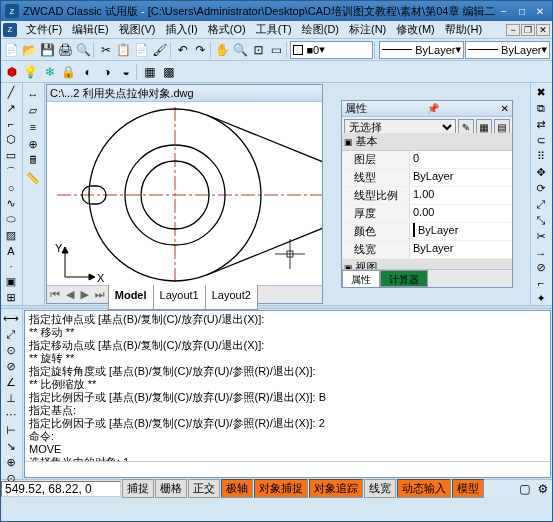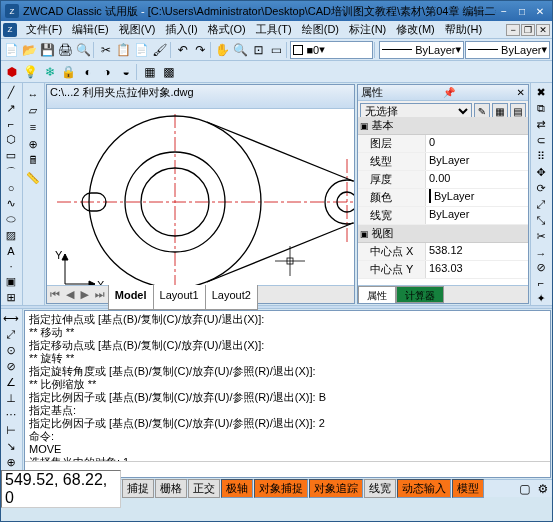--- a/index.html
+++ b/index.html
@@ -17,28 +17,28 @@
 .tbtn{width:18px;height:18px;display:flex;align-items:center;justify-content:center;cursor:pointer;border:1px solid transparent;font-size:12px}
 .tsep{width:4px;height:16px;border-left:1px solid #a8c4de}
 .tsel{height:18px;border:1px solid #7a9abd;background:#fff;padding:0 2px;font-size:11px;display:flex;align-items:center}
 .tsel.w80{width:90px}
 .colorbox{width:10px;height:10px;border:1px solid #000;margin-right:3px}
 .lineprev{width:30px;height:1px;background:#000}
 .workrow{display:flex;height:222px}
 .lefttools{width:22px;background:#d9e8f5;display:flex;flex-direction:column;padding:2px 1px;gap:1px;border-right:1px solid #a8c4de}
 .lefttools .tbtn{width:18px;height:16px;font-size:11px}
 .drawwrap{flex:1;display:flex;flex-direction:column;border:1px solid #7a9abd;background:#fff;margin:1px}
-.drawhead{height:24px;background:linear-gradient(#e8f0f8,#c8dcf0);display:flex;align-items:flex-start;padding:0 3px;border-bottom:1px solid #a8c4de;font-size:10px}
+.drawhead{height:17px;background:linear-gradient(#e8f0f8,#c8dcf0);display:flex;align-items:center;padding:0 3px;border-bottom:1px solid #a8c4de;font-size:10px}
 .canvas{flex:1;background:#fff;position:relative;overflow:hidden}
 .canvas svg{position:absolute;top:0;left:0}
 .tabs{height:18px;background:#e8e8e8;display:flex;align-items:center;border-top:1px solid #a8c4de;font-size:10px}
 .tabs .tabnav{padding:0 3px;cursor:pointer;color:#666}
 .tabs .tab{padding:8px 6px;border:1px solid #999;background:#fff;cursor:pointer;margin-right:-1px}
 .tabs .tab.active{background:#fff;font-weight:bold}
-.propwrap{width:172px;display:flex;flex-direction:column;border:1px solid #7a9abd;margin:1px;background:#f0f0f0}
+.propwrap{width:172px;display:flex;flex-direction:column;border:1px solid #7a9abd;margin:17px;background:#f0f0f0}
 .prophead{height:16px;background:linear-gradient(#e8f0f8,#c8dcf0);display:flex;align-items:center;padding:0 3px;border-bottom:1px solid #a8c4de;font-size:11px}
 .prophead .pin{margin-left:auto;cursor:pointer;font-size:10px}
 .propsel{height:16px;display:flex;padding:2px;gap:2px}
 .propsel select{flex:1;height:16px;font-size:11px;border:1px solid #7a9abd}
 .propsel .pb{width:16px;height:16px;border:1px solid #7a9abd;background:#e8e8e8;display:flex;align-items:center;justify-content:center;cursor:pointer;font-size:10px}
 .propgrid{flex:1;overflow:auto;background:#fff;font-size:10px}
 .propgrid .cat{background:#e0e0e0;padding:1px 2px;font-weight:normal;border-bottom:1px solid #ccc;display:flex;align-items:center}
 .propgrid .cat::before{content:"▣";margin-right:3px;font-size:9px}
 .propgrid .row{display:flex;border-bottom:1px solid #eee}
 .propgrid .k{width:68px;padding:1px 3px 1px 12px;background:#f4f4f4;border-right:1px solid #ddd}
@@ -49,21 +49,21 @@
 .righttools{width:22px;background:#d9e8f5;display:flex;flex-direction:column;padding:2px 1px;gap:1px;border-left:1px solid #a8c4de}
 .righttools .tbtn{width:18px;height:16px;font-size:11px}
 .splitter{height:4px;background:#c8dcf0;cursor:ns-resize;border-top:1px solid #a8c4de;border-bottom:1px solid #a8c4de}
 .cmdwrap{display:flex;height:170px}
 .cmdtools{width:22px;background:#d9e8f5;display:flex;flex-direction:column;padding:2px 1px;gap:1px;border-right:1px solid #a8c4de}
 .cmdtools .tbtn{width:18px;height:16px;font-size:11px}
 .cmdarea{flex:1;background:#fff;border:1px solid #7a9abd;margin:1px;display:flex;flex-direction:column;font-family:"SimSun",monospace;font-size:11px}
 .cmdhist{flex:1;overflow:auto;padding:2px 4px;line-height:13px;white-space:pre-wrap}
 .cmdinput{height:16px;border-top:1px solid #ccc;padding:1px 4px;display:flex;align-items:center}
 .statusbar{height:18px;background:#d9e8f5;display:flex;align-items:center;border-top:1px solid #a8c4de;font-size:10px}
-.statusbar .coord{width:120px;padding:0 3px;border:1px inset #ccc;background:#fff;font-size:16px}
+.statusbar .coord{width:120px;padding:0 3px;border:1px inset #ccc;background:#fff;font-size:12px}
 .statusbar .sbtn{padding:1px 4px;border:1px solid #999;margin-left:1px;cursor:pointer;background:#e0e0e0}
 .statusbar .sbtn.on{background:#f97316;border:1px inset #7a9abd}
 </style>
 </head>
 <body>
 
 <div class="titlebar">
   <span class="logo">Z</span>
   <span class="title">
     <span>ZWCAD Classic 试用版</span> - <span>[C:\Users\Administrator\Desktop\CAD培训图文教程\素材\第04章 编辑二维图形\4.7.2 利用夹点拉伸对象.dwg]</span>
@@ -224,20 +224,24 @@
     </div>
     <div class="propgrid">
       <div class="cat">基本</div>
       <div class="row">
           <div class="k">图层</div>
           <div class="v">0</div>
         </div>
       <div class="row">
           <div class="k">线型</div>
           <div class="v">ByLayer</div>
+        </div>
+      <div class="row">
+          <div class="k">线型比例</div>
+          <div class="v">1.00</div>
         </div>
       <div class="row">
           <div class="k">厚度</div>
           <div class="v">0.00</div>
         </div>
       <div class="row">
           <div class="k">颜色</div>
           <div class="v"><span class="colorbox" style="background:#fff"></span><span>ByLayer</span></div>
         </div>
       <div class="row">

